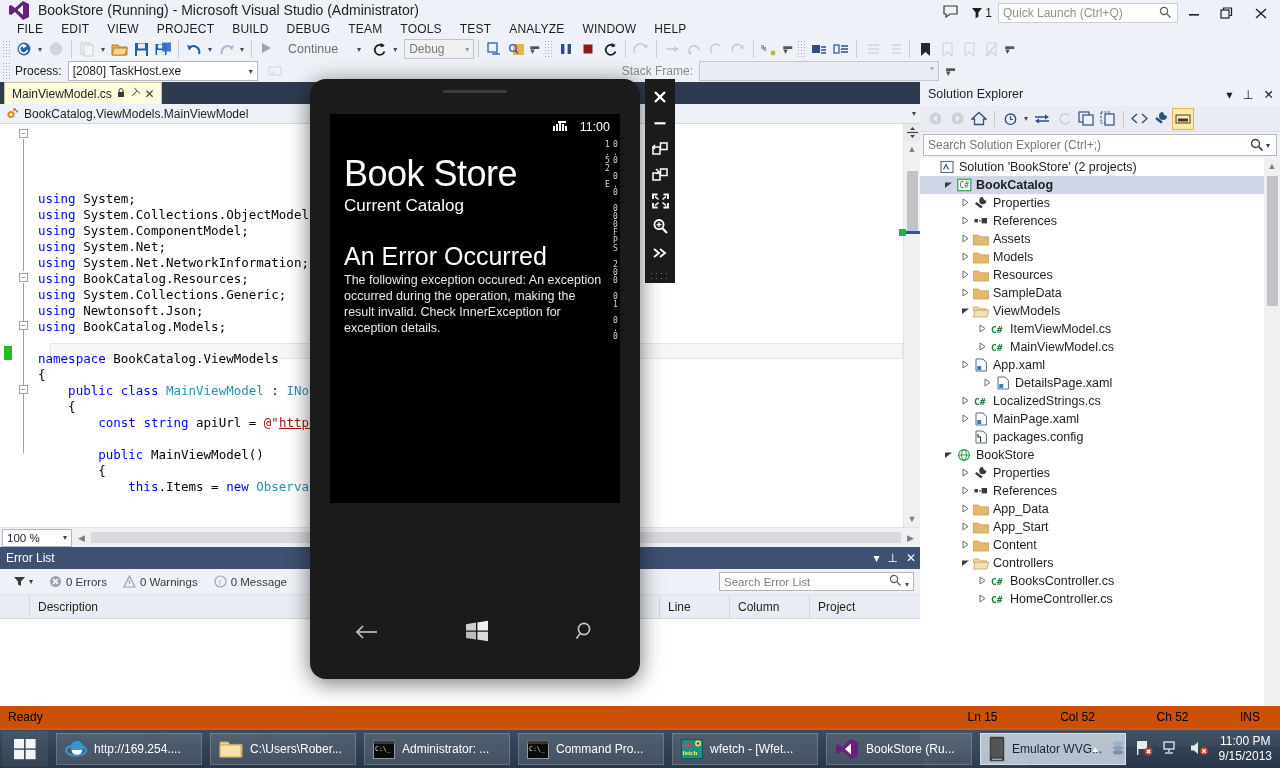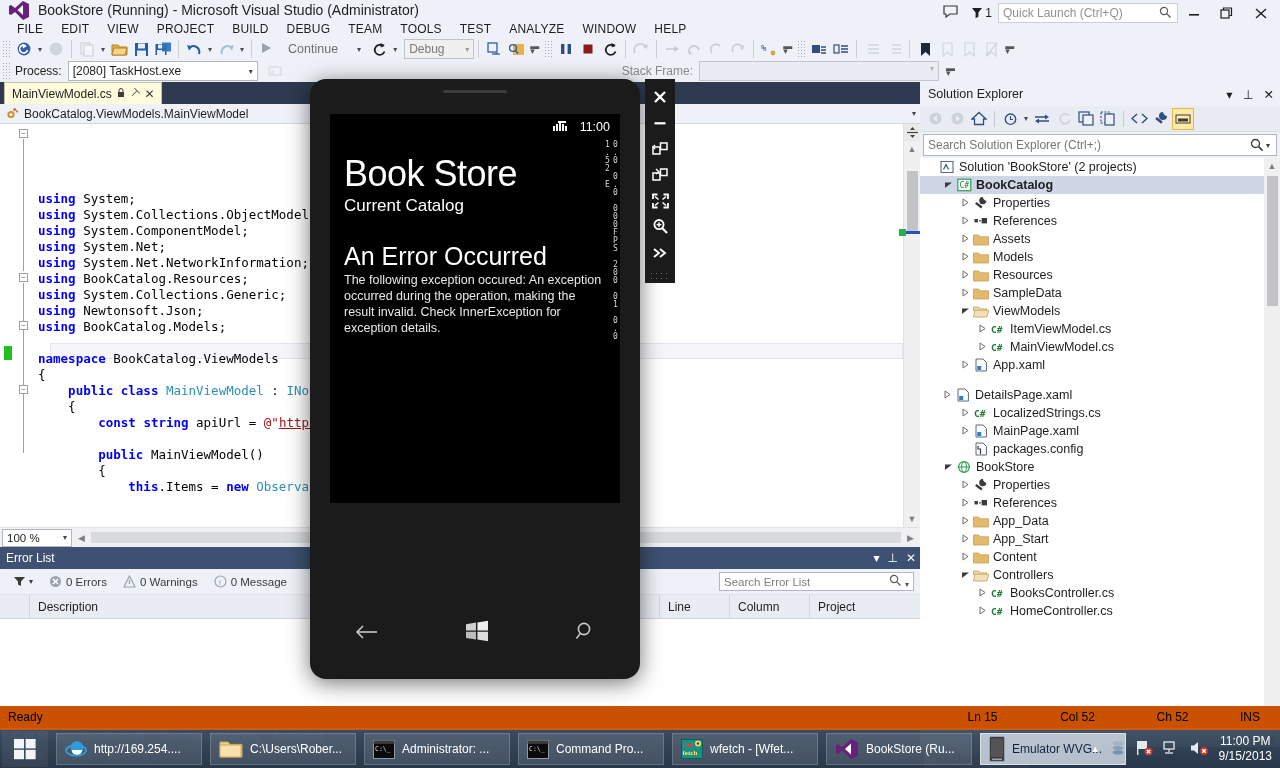--- a/index.html
+++ b/index.html
@@ -106,21 +106,21 @@
   .navbar .nv-ar { position:absolute; right:4px; font-size:8px; color:#444;}
 
   
   .codewrap { flex:1; background:#fff; display:flex; position:relative; overflow:hidden;}
   .indicator-margin{ width:18px; background:#fff; position:relative;}
   .glyph-bar{ width:14px; background:#fff; position:relative;}
   .code {
     flex:1; font-family:"DejaVu Sans Mono","Liberation Mono",monospace;
     font-size:12.5px; line-height:16px; padding-top:3px; white-space:pre; position:relative; color:#000;
   }
-  .kw{color:#0000ff;font-weight:bold;} .ty{color:#2b91af;} .str{color:#a31515;}
+  .kw{color:#0000ff;} .ty{color:#2b91af;} .str{color:#a31515;}
   .link{color:#a31515; text-decoration:underline;}
   .cur-line{ background:#f6f6f9; border:1px solid #e4e4ef; position:absolute; left:0; right:0; height:16px;}
   .bp-green{ position:absolute; left:4px; width:8px; height:14px; background:#20c020;}
   .fold{
     position:absolute; width:9px; height:9px; border:1px solid #a0a0a0; background:#fff;
     font-size:8px; line-height:7px; text-align:center; color:#666; font-family:"Liberation Sans",sans-serif;
   }
   .foldline{ position:absolute; width:1px; background:#a0a0a0; left:4px;}
 
   
@@ -952,21 +952,21 @@
                   <polygon points="2,1 7,4.5 2,8" fill="none" stroke="#6a6a6a" stroke-width="1"></polygon>
                 </svg></span>
               <span class="ico">
                 <svg width="14" height="14" viewBox="0 0 14 14">
                   <path d="M2 1 h7 l3.4 3.4 v8.6 h-10.4 z" fill="#fff" stroke="#5b6a7c" stroke-width="1"></path>
                   <rect x="3.2" y="8" width="4" height="4" fill="#2f7fd0"></rect>
                 </svg>
               </span>
               <span class="lbl">App.xaml</span>
             </div>
-            <div class="node" style="padding-left: 20px; margin-top: 12px;">
+            <div class="node" style="padding-left: 60px;">
               <span class="exp"><svg width="9" height="9" viewBox="0 0 9 9">
                   <polygon points="2,1 7,4.5 2,8" fill="none" stroke="#6a6a6a" stroke-width="1"></polygon>
                 </svg></span>
               <span class="ico">
                 <svg width="14" height="14" viewBox="0 0 14 14">
                   <path d="M2 1 h7 l3.4 3.4 v8.6 h-10.4 z" fill="#fff" stroke="#5b6a7c" stroke-width="1"></path>
                   <rect x="3.2" y="8" width="4" height="4" fill="#2f7fd0"></rect>
                 </svg>
               </span>
               <span class="lbl">DetailsPage.xaml</span>

